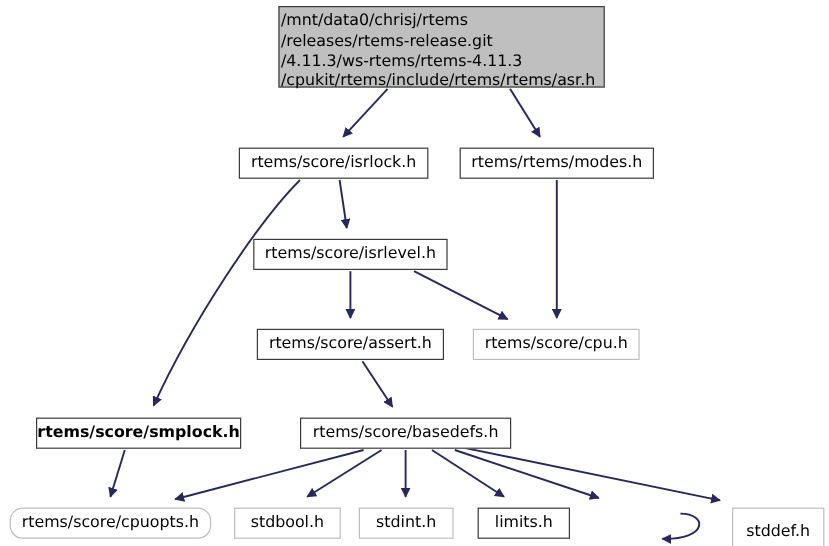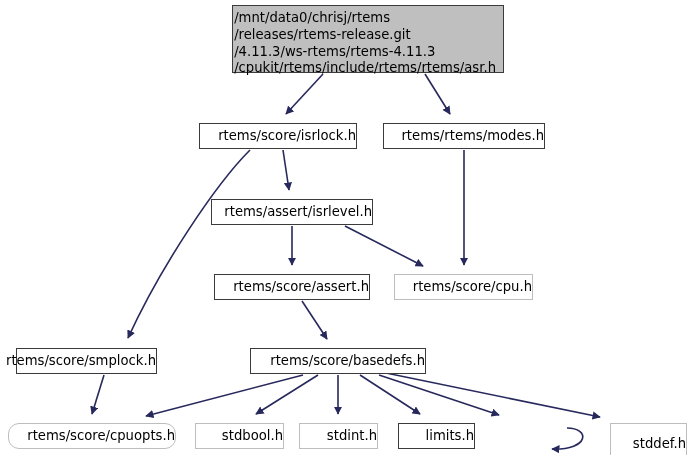--- a/index.html
+++ b/index.html
@@ -21,21 +21,21 @@
     top: 0;
     width: 691px;
     height: 455px;
     pointer-events: none;
   }
   .node {
     position: absolute;
     box-sizing: border-box;
     display: flex;
     align-items: center;
-    justify-content: flex-end;
+    justify-content: center;
     background: #ffffff;
     border: 1px solid #bdbdbd;
     font-size: 13.2px;
     color: #000000;
     line-height: 1.26;
     white-space: nowrap;
     z-index: 3;
   }
   .node.dark {
     border: 1.6px solid #3b3b3b;
@@ -110,32 +110,32 @@
 
   <div class="node dark" style="left:199px; top:123px; width:158px; height:26px;">
     <span class="lbl">rtems/score/isrlock.h</span>
   </div>
 
   <div class="node dark" style="left:383px; top:123px; width:162px; height:26px;">
     <span class="lbl">rtems/rtems/modes.h</span>
   </div>
 
   <div class="node dark" style="left:211px; top:199px; width:162px; height:26px;">
-    <span class="lbl">rtems/assert/isrlevel.h</span>
+    <span class="lbl">rtems/score/isrlevel.h</span>
   </div>
 
   <div class="node dark" style="left:214px; top:274px; width:156px; height:26px;">
     <span class="lbl">rtems/score/assert.h</span>
   </div>
 
   <div class="node" style="left:394px; top:274px; width:139px; height:26px;">
     <span class="lbl">rtems/score/cpu.h</span>
   </div>
 
-  <div class="node dark" style="left:16px; top:348px; width:141px; height:26px;">
+  <div class="node dark" style="left:30px; top:348px; width:171px; height:26px;font-weight:bold;">
     <span class="lbl">rtems/score/smplock.h</span>
   </div>
 
   <div class="node dark" style="left:250px; top:348px; width:176px; height:26px;">
     <span class="lbl">rtems/score/basedefs.h</span>
   </div>
 
   <div class="node" style="left:8px; top:423px; width:168px; height:26px;border-radius:11px;">
     <span class="lbl">rtems/score/cpuopts.h</span>
   </div>

